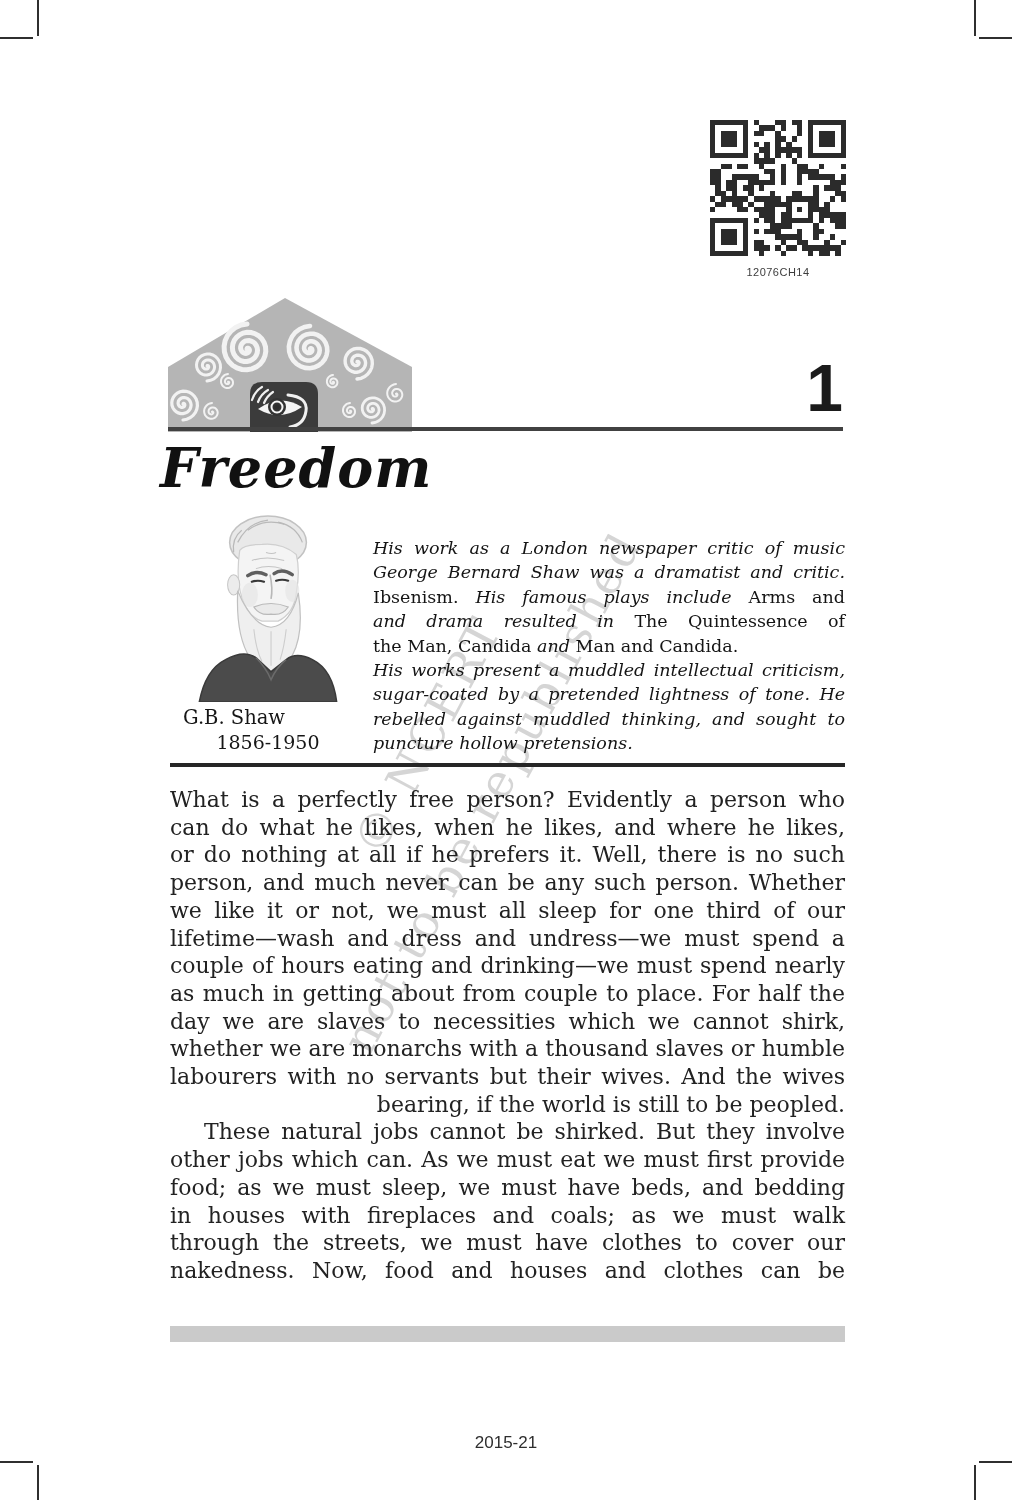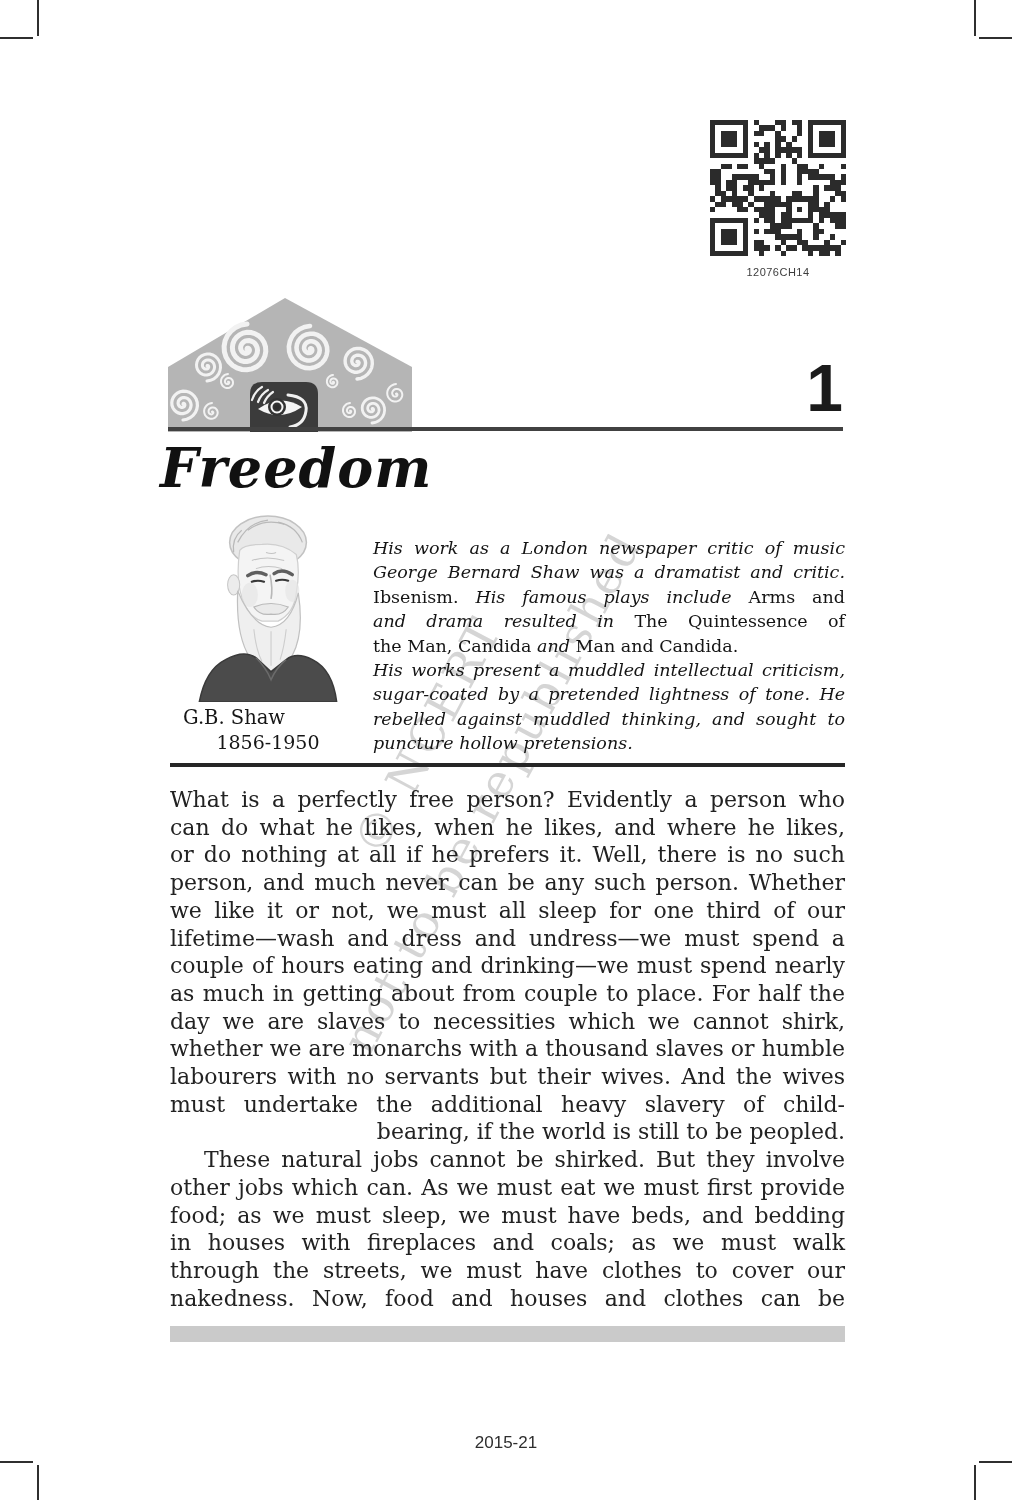--- a/index.html
+++ b/index.html
@@ -501,21 +501,20 @@
         <div class="bline">can do what he likes, when he likes, and where he likes,</div>
         <div class="bline">or do nothing at all if he prefers it. Well, there is no such</div>
         <div class="bline">person, and much never can be any such person. Whether</div>
         <div class="bline">we like it or not, we must all sleep for one third of our</div>
         <div class="bline">lifetime—wash and dress and undress—we must spend a</div>
         <div class="bline">couple of hours eating and drinking—we must spend nearly</div>
         <div class="bline">as much in getting about from couple to place. For half the</div>
         <div class="bline">day we are slaves to necessities which we cannot shirk,</div>
         <div class="bline">whether we are monarchs with a thousand slaves or humble</div>
         <div class="bline">labourers with no servants but their wives. And the wives</div>
-        <div class="bline">must undertake the additional heavy slavery of child-</div>
         <div class="bline noj">bearing, if the world is still to be peopled.</div>
         <div class="bline ind">These natural jobs cannot be shirked. But they involve</div>
         <div class="bline">other jobs which can. As we must eat we must first provide</div>
         <div class="bline">food; as we must sleep, we must have beds, and bedding</div>
         <div class="bline">in houses with fireplaces and coals; as we must walk</div>
         <div class="bline">through the streets, we must have clothes to cover our</div>
         <div class="bline">nakedness. Now, food and houses and clothes can be</div>
       </div>
 
     <div class="bottom-bar"></div>

